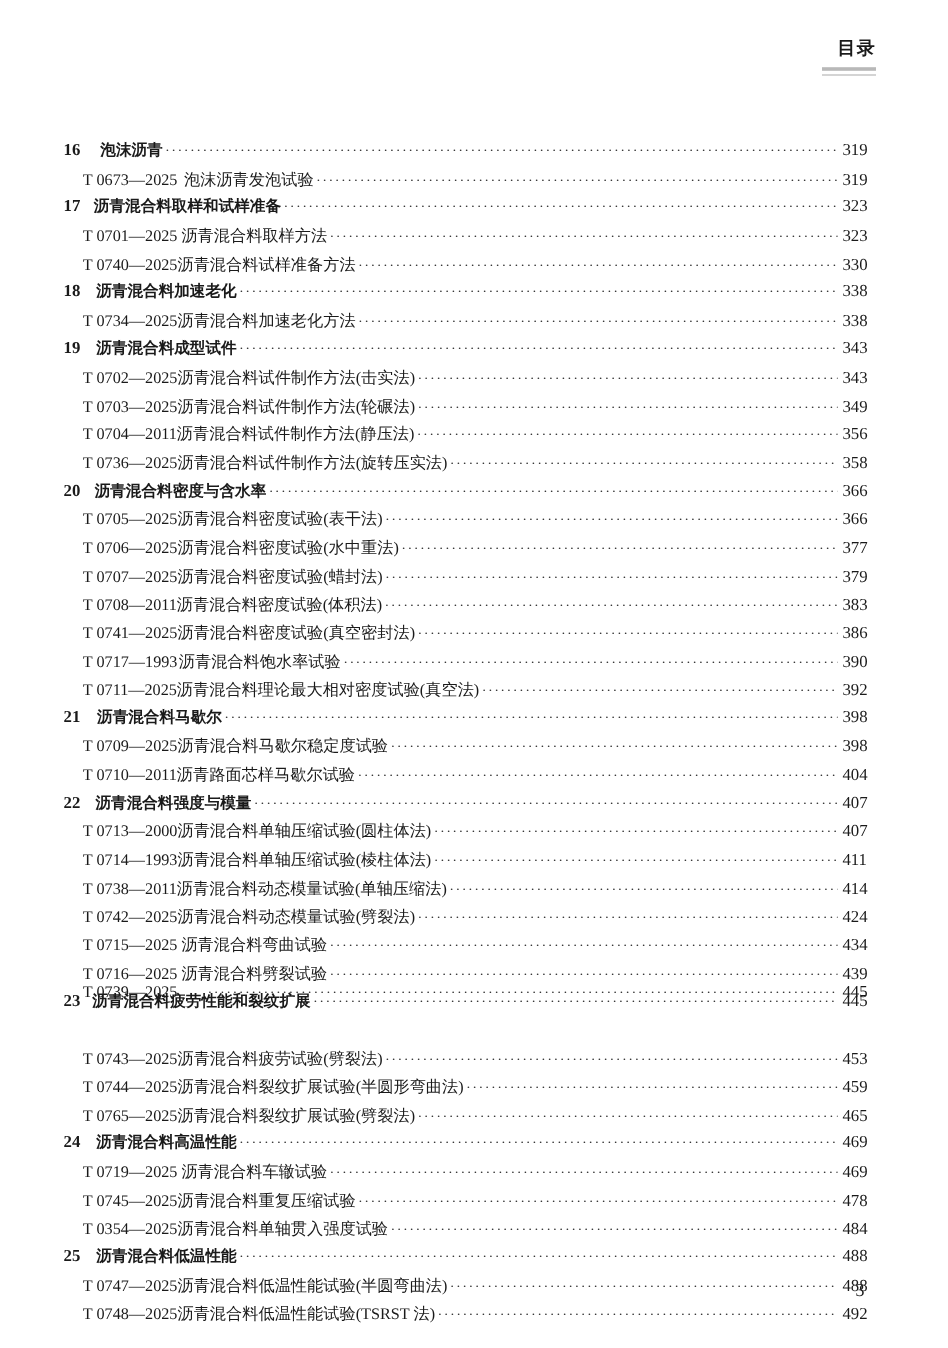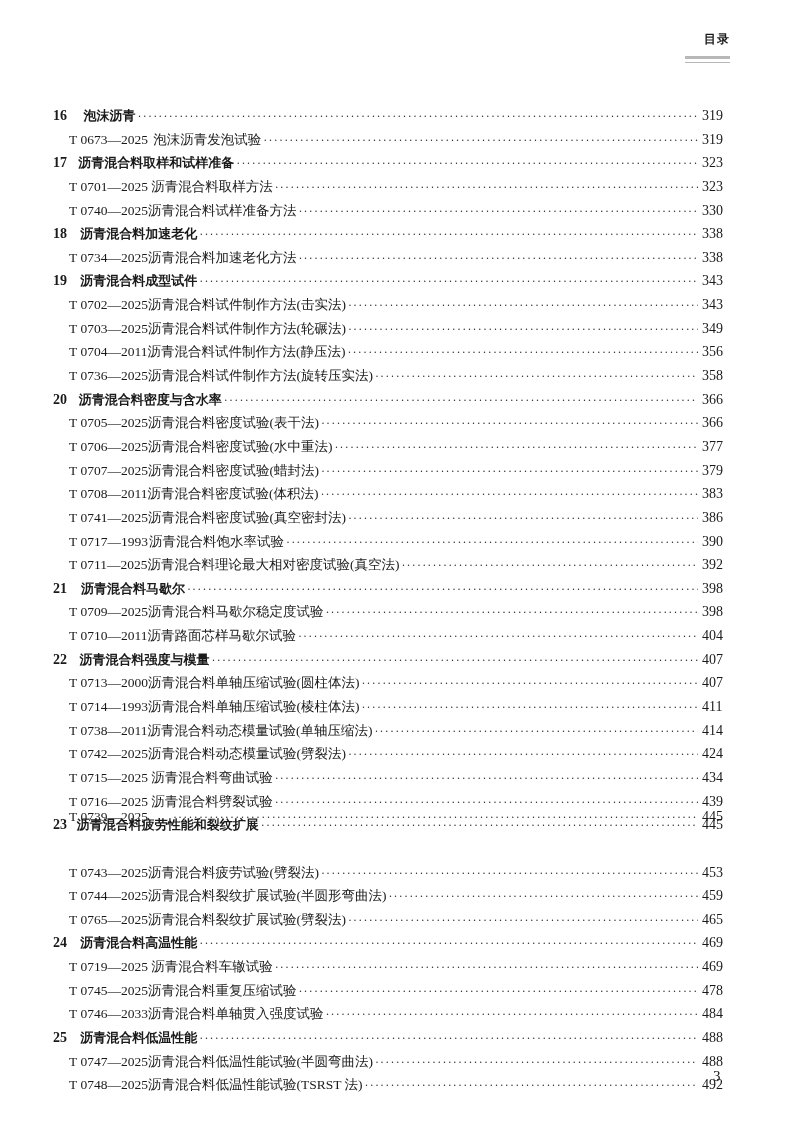--- a/index.html
+++ b/index.html
@@ -3,31 +3,31 @@
 <meta charset="utf-8">
 <style>
   html, body { margin: 0; padding: 0; }
   body {
     width: 790px; height: 1123px; background: #ffffff; position: relative;
     overflow: hidden; color: #1a1a1a;
     font-family: "Liberation Serif", "DejaVu Serif", serif;
   }
   .header-title {
     position: absolute; right: 60px; top: 31px;
-    font-family: "DejaVu Sans", sans-serif; font-weight: bold; font-size: 12px;
+    font-family: "DejaVu Sans", sans-serif; font-weight: bold; font-size: 15px;
     letter-spacing: 1px;
   }
   .header-rule-thick {
     position: absolute; left: 685px; width: 45px; top: 56px; height: 3px; background: #b8b8b8;
   }
   .header-rule-thin {
     position: absolute; left: 685px; width: 45px; top: 62px; height: 1px; background: #b8b8b8;
   }
   .toc {
-    position: absolute; left: 53px; top: 72px; width: 677px;
+    position: absolute; left: 53px; top: 82px; width: 677px;
   }
   .row {
     position: relative; height: 23.65px; line-height: 23.65px; display: flex; align-items: baseline;
     font-size: 13.5px; white-space: nowrap;
   }
   .row.chapter { font-family: "DejaVu Sans", sans-serif; font-weight: bold; font-size: 13px; }
   .row .num { display: inline-block; width: 34px; font-family: "Liberation Serif", serif; font-weight: bold; font-size: 14px; }
   .row.item .code { display: inline-block; width: 121px; padding-left: 16px; }
   .row .title { flex: 0 0 auto; margin-top: 32px; }
   .row .leader {
@@ -271,21 +271,21 @@
       <span class="leader"></span>
       <span class="page">469</span>
     </div>
     <div class="row item">
       <span class="code">T 0745—2025</span>
       <span class="title">沥青混合料重复压缩试验</span>
       <span class="leader"></span>
       <span class="page">478</span>
     </div>
     <div class="row item">
-      <span class="code">T 0746—2033</span>
+      <span class="code">T 0354—2025</span>
       <span class="title">沥青混合料单轴贯入强度试验</span>
       <span class="leader"></span>
       <span class="page">484</span>
     </div>
     <div class="row chapter">
       <span class="num">25</span>
       <span class="title">沥青混合料低温性能</span>
       <span class="leader"></span>
       <span class="page">488</span>
     </div>

